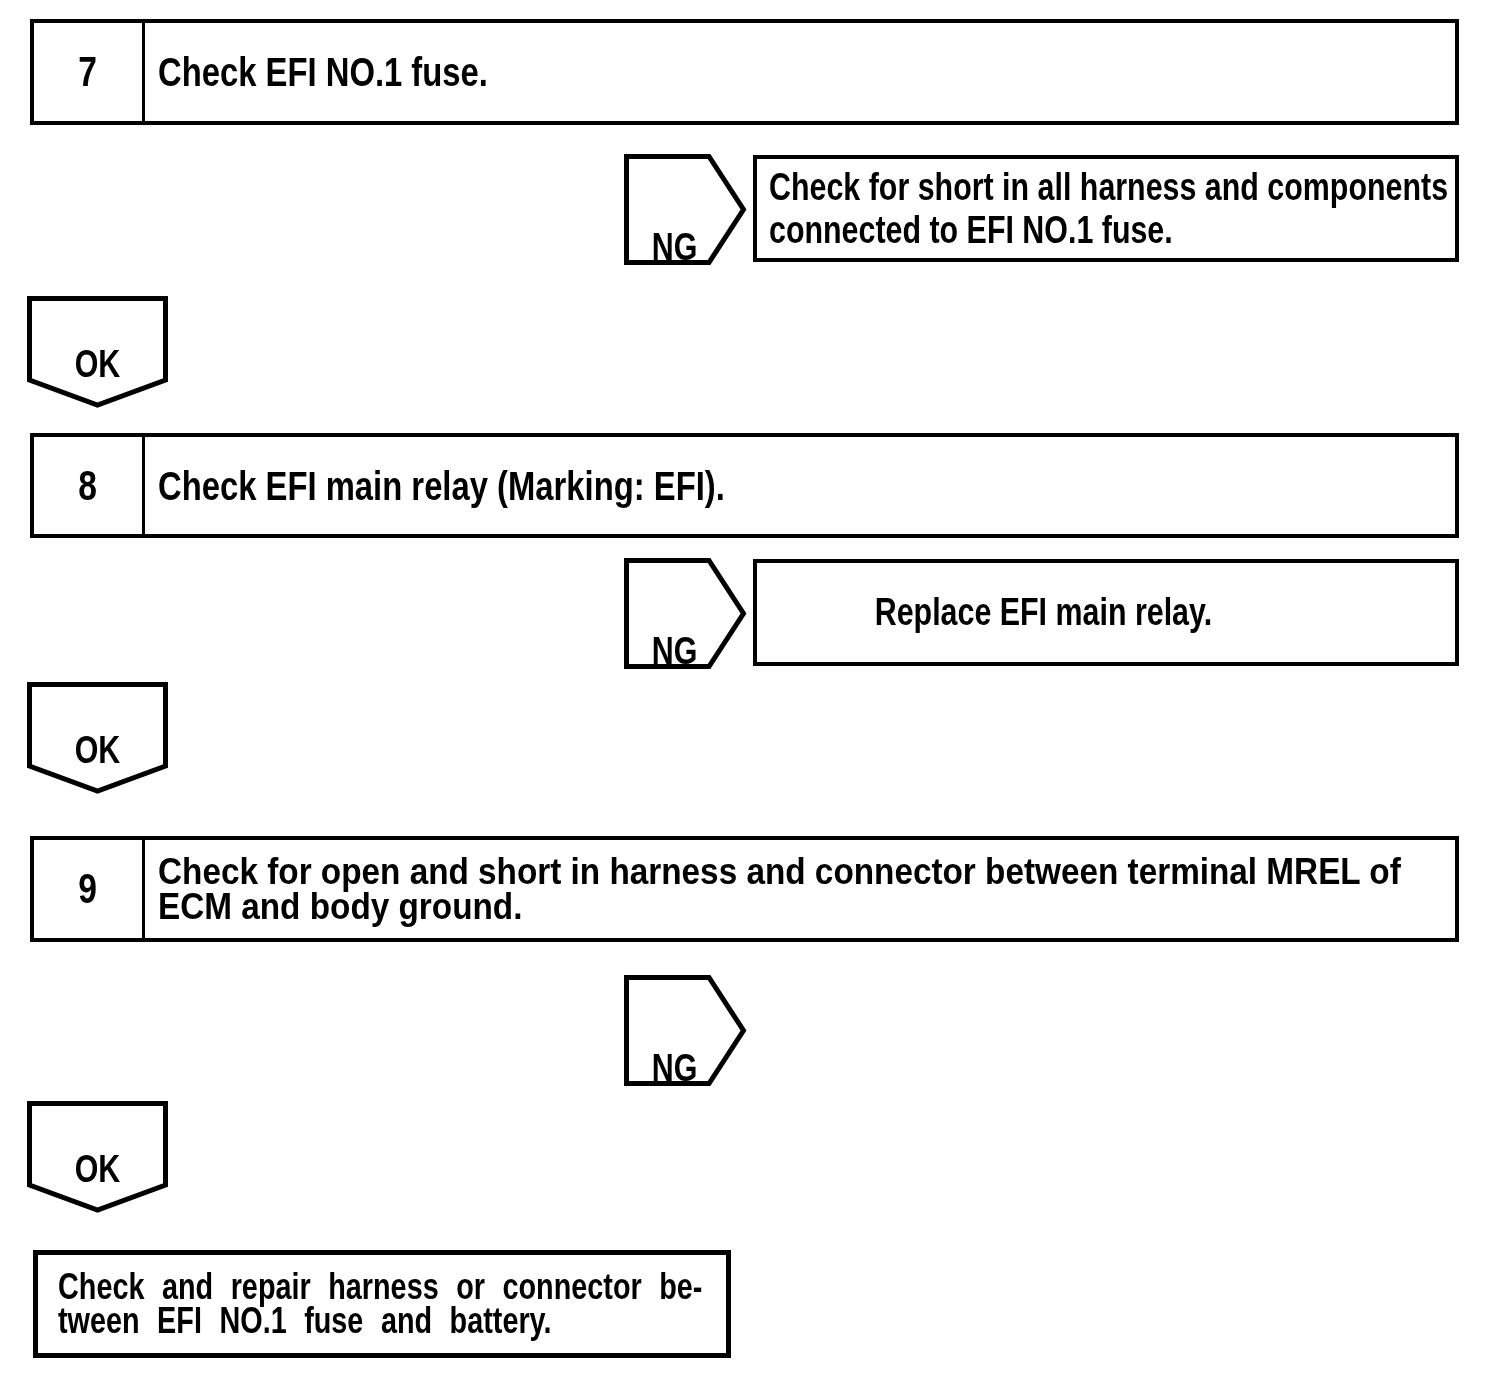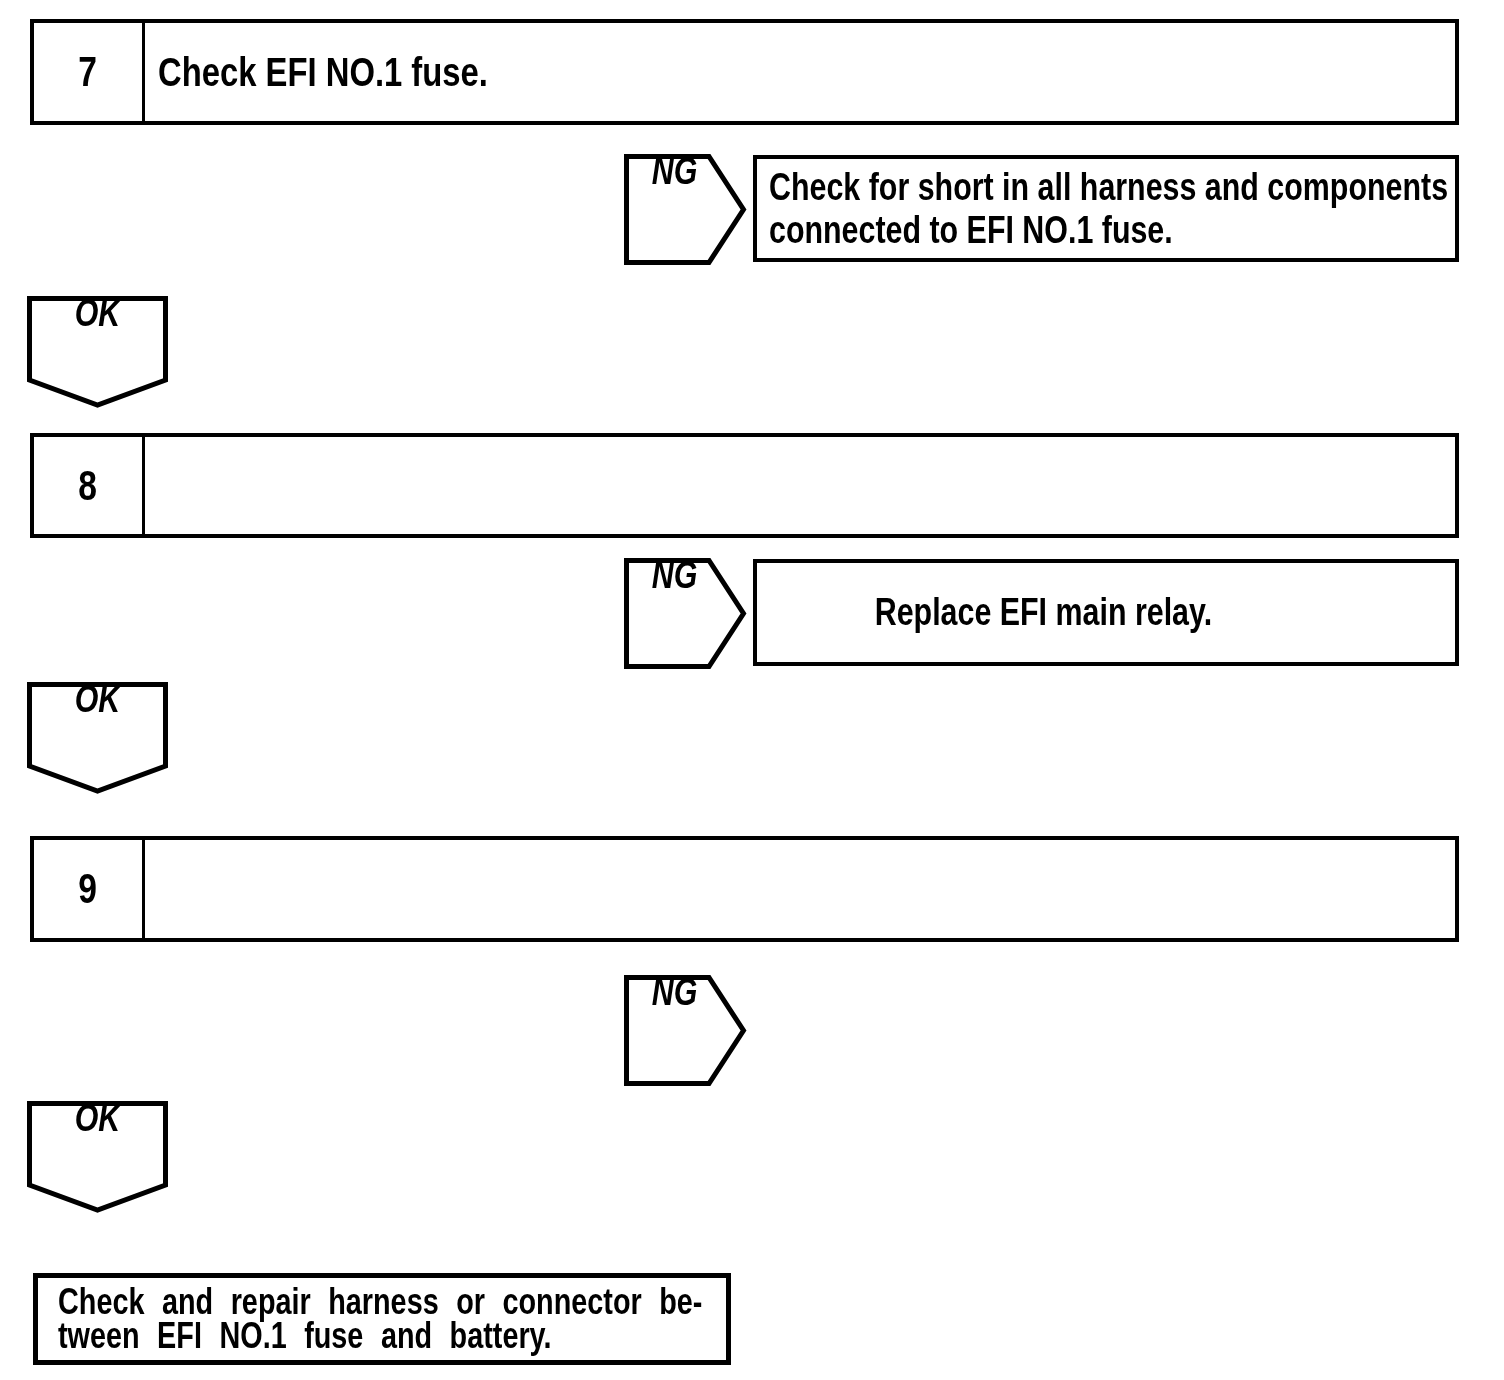--- a/index.html
+++ b/index.html
@@ -57,40 +57,38 @@
     padding-left: 12px;
     gap: 8px;
   }
 
   
   .finalbox {
     position: absolute;
     left: 33px;
     top: 1250px;
     width: 698px;
-    height: 92px;
+    height: 108px;
     box-sizing: border-box;
     border: 5px solid #000;
     background: #fff;
     display: flex;
     flex-direction: column;
     justify-content: center;
     padding-left: 20px;
-    margin-top: 23px;
   }
 
   
   .pent { position: absolute; overflow: visible; }
   .pent polygon { fill: #ffffff; stroke: #000000; stroke-width: 5; stroke-linejoin: miter; }
   .pent-label {
     position: absolute;
     display: flex;
-    align-items: flex-start;
+    align-items: flex-end;
     justify-content: center;
-    font-style: italic;
   }
 
   
   .tx  { display: inline-block; transform: scaleX(0.8); transform-origin: 50% 50%; white-space: nowrap; }
   .tl  { transform: scaleX(0.8); transform-origin: 0 50%; white-space: nowrap; }
   .c90 { transform: scaleX(0.9); }
   .fs42 { font-size: 42px; }
   .fs41 { font-size: 41px; line-height: 44px; }
   .fs38 { font-size: 38px; line-height: 35px; }
   .fs37 { font-size: 37px; line-height: 35px; }
@@ -125,20 +123,23 @@
     <polygon points="2.5,2.5 138.5,2.5 138.5,84 70.5,109 2.5,84"></polygon>
   </svg>
   <div class="pent-label" style="left:27px;top:296px;width:141px;height:86px;">
     <span class="tx fs38">OK</span>
   </div>
 
   <div class="stepbox" style="top:433px;height:105px;">
     <div class="stepnum">
       <span class="tx fs42">8</span>
     </div>
+    <div class="steptext">
+      <div class="tl fs41">Check EFI main relay (Marking: EFI).</div>
+    </div>
   </div>
 
   <svg class="pent" style="left:624px;top:558px;" width="122" height="111" viewBox="0 0 122 111">
     <polygon points="2.5,2.5 85,2.5 119.5,55.5 85,108.5 2.5,108.5"></polygon>
   </svg>
   <div class="pent-label" style="left:624px;top:558px;width:100px;height:111px;">
     <span class="tx fs38">NG</span>
   </div>
   <div class="ngbox" style="top:559px;text-align:center;">
     <div class="tl fs38">Replace EFI main relay.</div>
@@ -147,20 +148,24 @@
   <svg class="pent" style="left:27px;top:682px;" width="141" height="112" viewBox="0 0 141 112">
     <polygon points="2.5,2.5 138.5,2.5 138.5,84 70.5,109 2.5,84"></polygon>
   </svg>
   <div class="pent-label" style="left:27px;top:682px;width:141px;height:86px;">
     <span class="tx fs38">OK</span>
   </div>
 
   <div class="stepbox" style="top:836px;height:106px;">
     <div class="stepnum">
       <span class="tx fs42">9</span>
+    </div>
+    <div class="steptext">
+      <div class="tl c90 fs37">Check for open and short in harness and connector between terminal MREL of</div>
+      <div class="tl c90 fs37">ECM and body ground.</div>
     </div>
   </div>
 
   <svg class="pent" style="left:624px;top:975px;" width="122" height="111" viewBox="0 0 122 111">
     <polygon points="2.5,2.5 85,2.5 119.5,55.5 85,108.5 2.5,108.5"></polygon>
   </svg>
   <div class="pent-label" style="left:624px;top:975px;width:100px;height:111px;">
     <span class="tx fs38">NG</span>
   </div>
 

